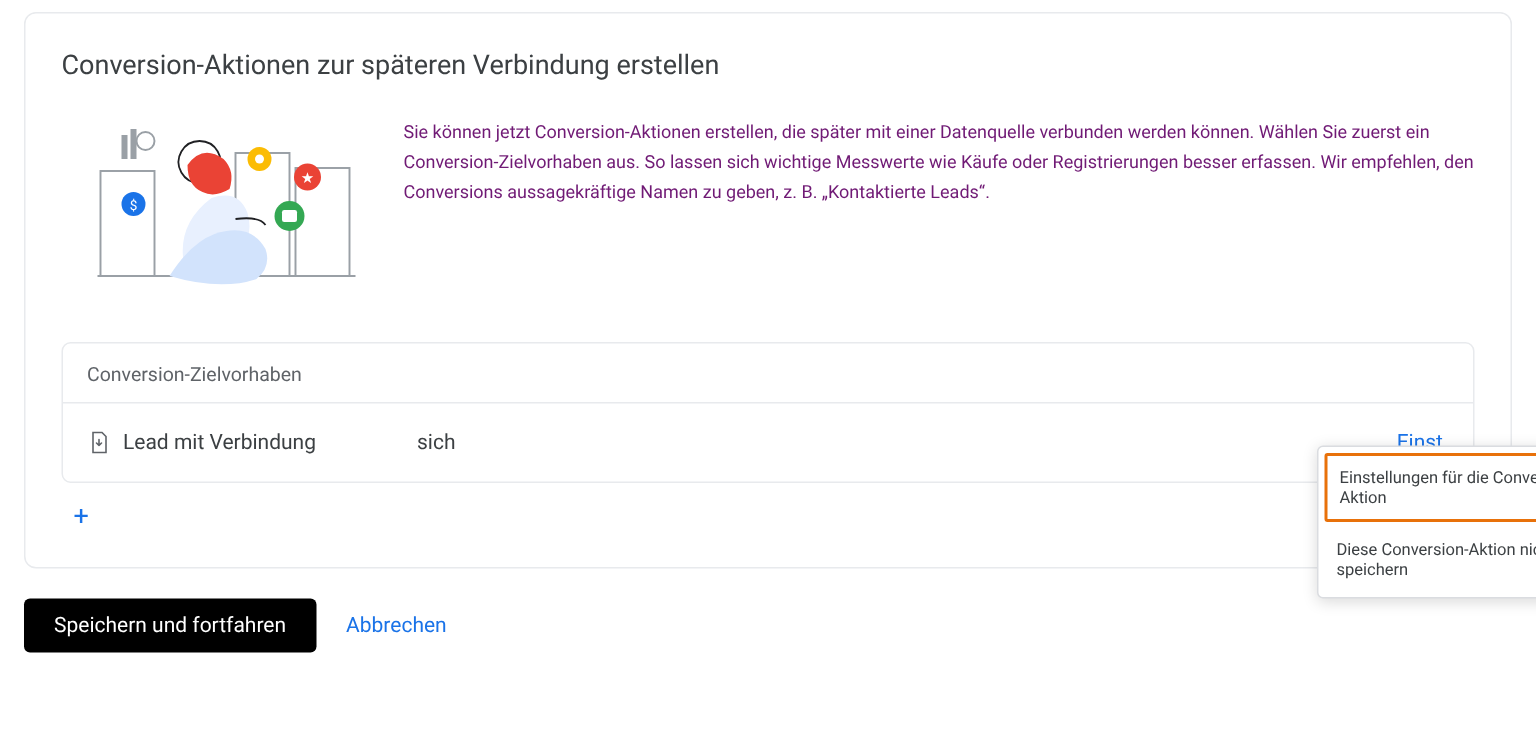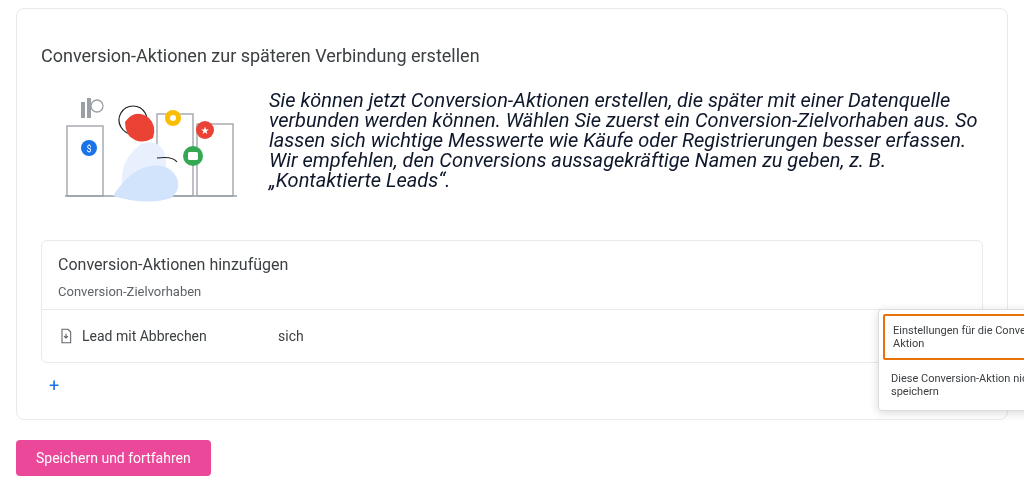--- a/index.html
+++ b/index.html
@@ -17,40 +17,38 @@
       border: 1px solid #e8eaed;
       border-radius: 8px;
       margin: 8px 16px 0 16px;
       padding: 24px;
     }
     .card-title {
       font-size: 18px;
       color: #3c4043;
       font-weight: 400;
       margin-bottom: 20px;
-      margin-top: 12px;
     }
     .intro-row {
       display: flex;
       gap: 28px;
       align-items: flex-start;
       margin-bottom: 24px;
     }
     .illustration {
       flex: 0 0 200px;
       height: 130px;
       position: relative;
     }
     .description {
       flex: 1;
-      font-size: 20px;
+      font-size: 12px;
       line-height: 20px;
-      color: #0f172a;
+      color: #701a75;
       padding-top: 4px;
-      font-style: italic;
     }
     .action-table {
       border: 1px solid #e8eaed;
       border-radius: 6px;
       overflow: visible;
       position: relative;
     }
     .tbl-head {
       padding: 14px 16px 10px 16px;
       border-bottom: 1px solid #e8eaed;
@@ -91,21 +89,21 @@
       line-height: 14px;
       font-weight: 400;
     }
     .footer-buttons {
       display: flex;
       align-items: center;
       gap: 16px;
       margin: 20px 16px 0 16px;
     }
     .btn-primary {
-      background: #ec4899;
+      background: #000000;
       color: #fff;
       border: none;
       border-radius: 4px;
       padding: 10px 20px;
       font-size: 14px;
       font-family: inherit;
       cursor: pointer;
     }
     .btn-text {
       background: none;
@@ -175,43 +173,43 @@
         <text x="164" y="48" text-anchor="middle" font-size="10" fill="#fff">★</text>
         <circle cx="152" cy="70" r="10" fill="#34a853"></circle>
         <rect x="147" y="66" width="10" height="8" rx="1.5" fill="#fff"></rect>
       </svg>
     </div>
     <p class="description">Sie können jetzt Conversion-Aktionen erstellen, die später mit einer Datenquelle verbunden werden können. Wählen Sie zuerst ein Conversion-Zielvorhaben aus. So lassen sich wichtige Messwerte wie Käufe oder Registrierungen besser erfassen. Wir empfehlen, den Conversions aussagekräftige Namen zu geben, z. B. „Kontaktierte Leads“.</p>
   </div>
 
   <div class="action-table">
     <div class="tbl-head">
-      <h3>Conversion-Aktionen hinzufügen</h3>
       <div class="tbl-cols">
         <div class="col-goal">Conversion-Zielvorhaben</div>
       </div>
     </div>
     <div class="tbl-row">
       <div class="row-goal">
         <svg class="doc-icon" viewBox="0 0 24 24">
           <path d="M6 2h9l4 4v16H6z" fill="none" stroke="#5f6368" stroke-width="1.6"></path>
           <path d="M12 9v6m0 0l-2.5-2.5M12 15l2.5-2.5" fill="none" stroke="#5f6368" stroke-width="1.6" stroke-linecap="round"></path>
         </svg>
-        <span>Lead mit Abbrechen</span>
+        <span>Lead mit Verbindung</span>
       </div>
       <div class="row-name">sich</div>
       <div class="row-action">Einst</div>
     </div>
 
     <div class="popover">
       <div class="popover-item highlight">Einstellungen für die Conversion-Aktion</div>
       <div class="popover-item">Diese Conversion-Aktion nicht speichern</div>
     </div>
   </div>
 
   <div class="add-link">
     <span class="plus">+</span>
   </div>
 </div>
 
 <div class="footer-buttons">
   <button class="btn-primary">Speichern und fortfahren</button>
+  <button class="btn-text">Abbrechen</button>
 </div>
 
 </body></html>

